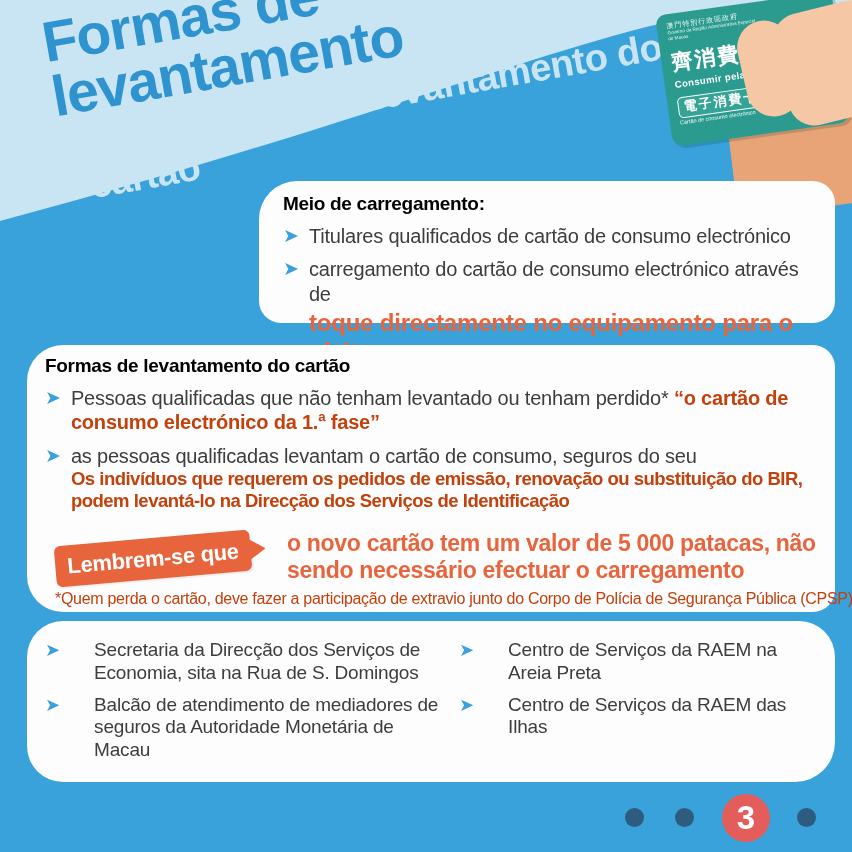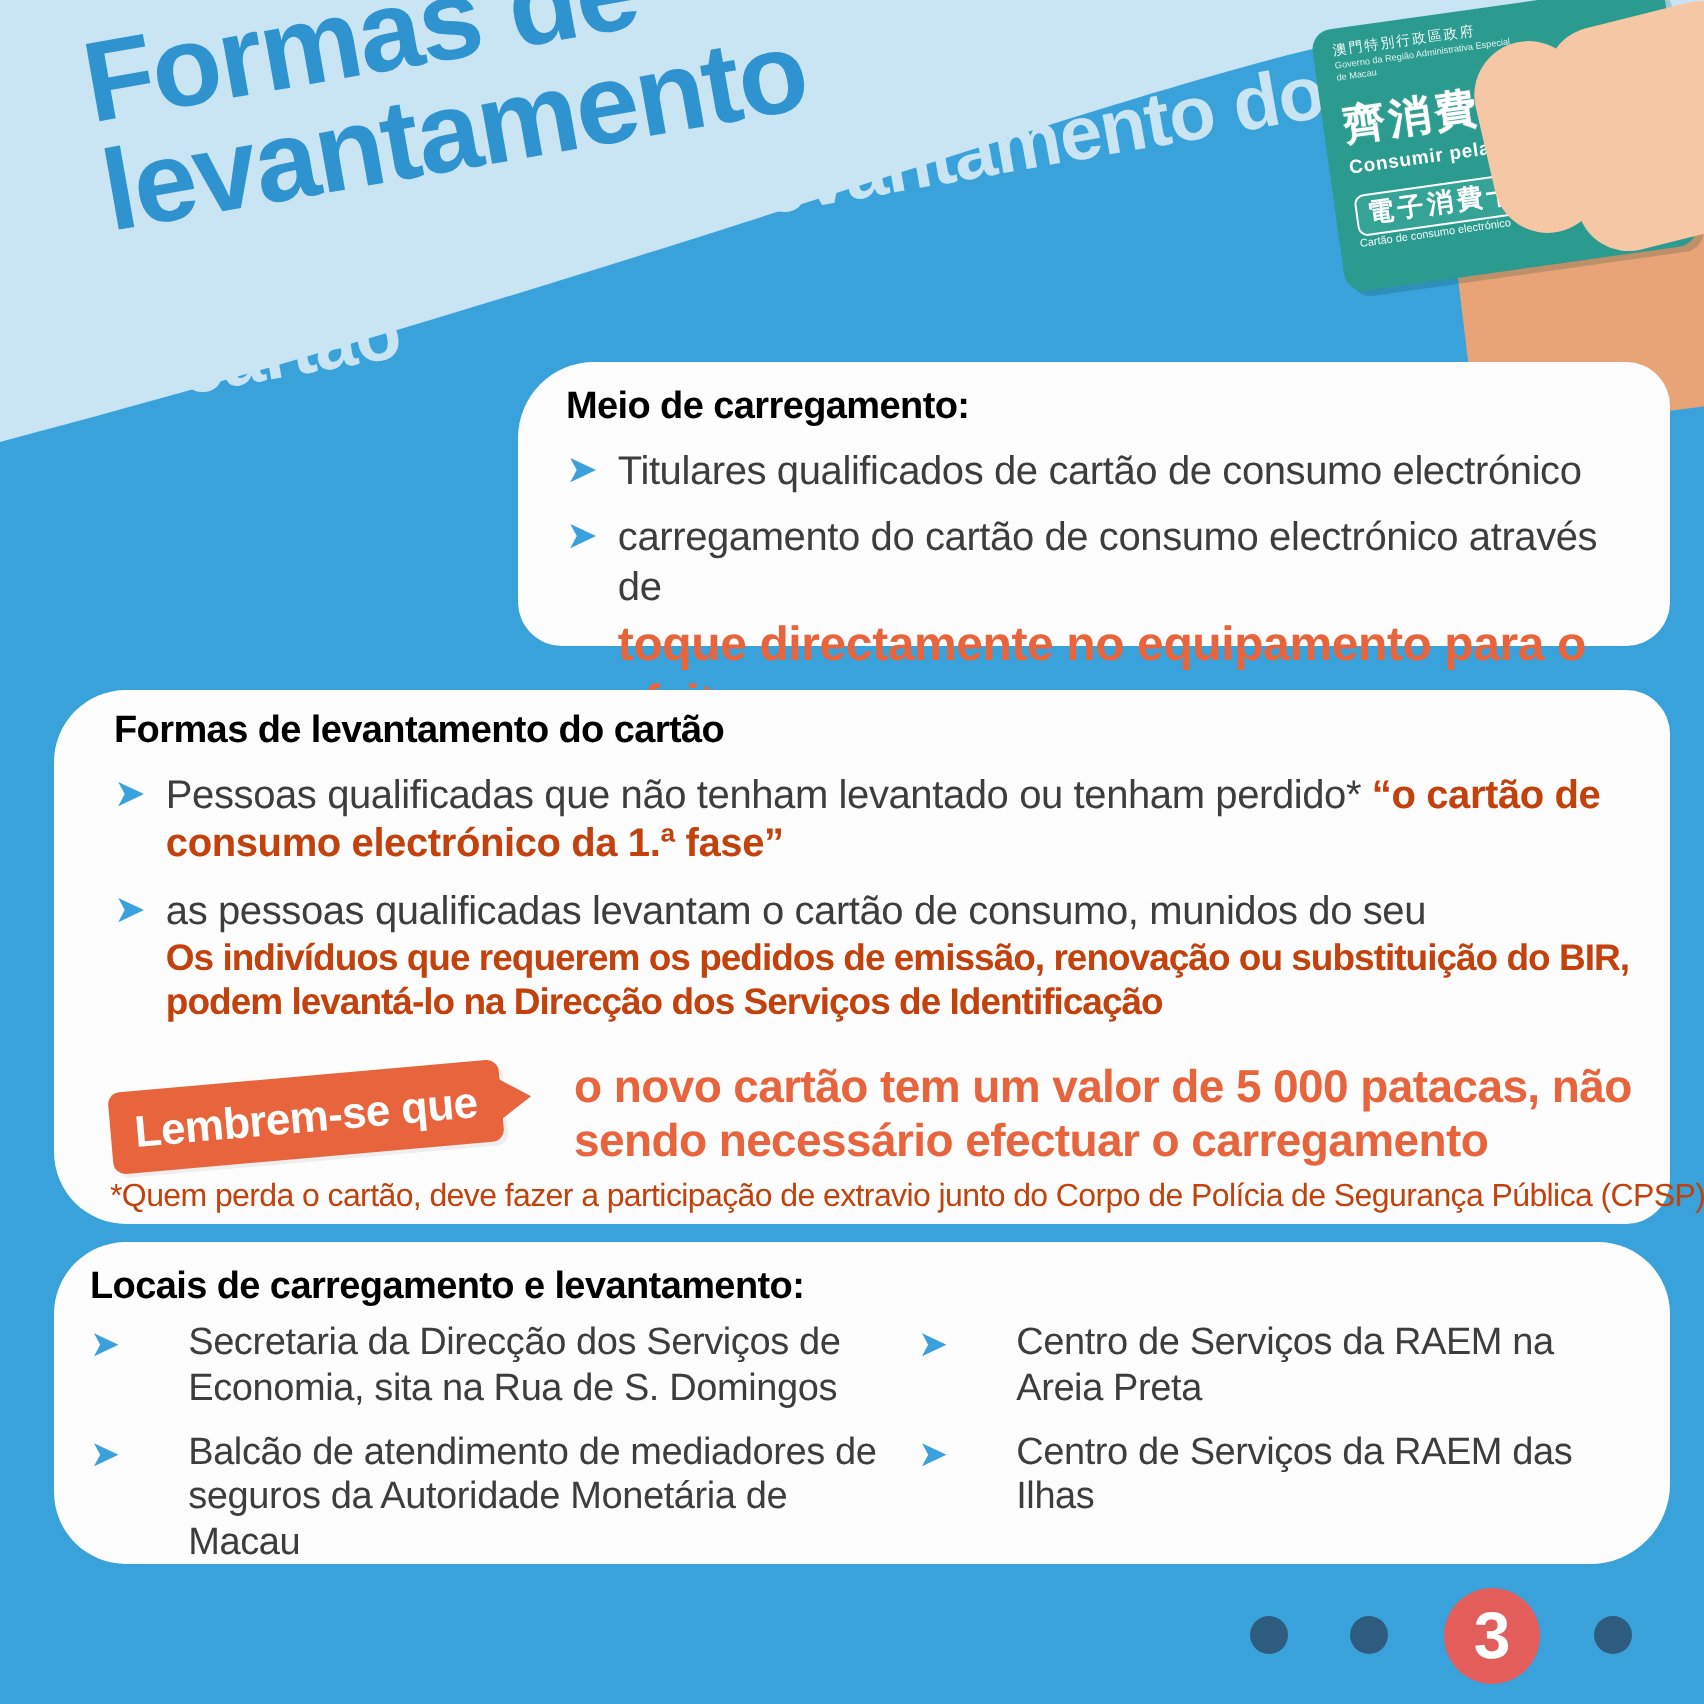--- a/index.html
+++ b/index.html
@@ -43,21 +43,21 @@
     position:absolute;left:780px;top:6px;width:105px;height:114px;z-index:5;
     background:#f6c7a4;border-radius:26px;transform:rotate(-14deg);
   }
   .thumb{
     position:absolute;left:742px;top:20px;width:54px;height:97px;z-index:6;
     background:#f6c7a4;border-radius:27px;transform:rotate(-13deg);
   }
   
   .panel{position:absolute;background:#fdfdfd;z-index:7;box-sizing:border-box;}
   #panel1{left:259px;top:181px;width:576px;height:142px;border-radius:38px 22px 22px 22px;padding:12px 18px 0 24px;}
-  #panel2{left:27px;top:345px;width:808px;height:267px;border-radius:36px 22px 22px 36px;padding:10px 14px 0 30px;}
+  #panel2{left:27px;top:345px;width:808px;height:267px;border-radius:36px 22px 22px 36px;padding:10px 14px 0 18px;}
   #panel3{left:27px;top:621px;width:808px;height:161px;border-radius:36px 36px 40px 36px;padding:12px 14px 0 18px;}
   .panel-heading{font-size:19px;font-weight:700;color:#000000;letter-spacing:-.3px;}
   .bullet-row{display:flex;margin-top:9px;}
   .arrow{color:#3ba1dc;font-size:19px;line-height:1.25;margin-right:10px;flex:0 0 auto;}
   .b-text{font-size:20px;color:#3d3d3d;line-height:1.22;letter-spacing:-.2px;}
   .hl-blue{color:#c2410c;font-weight:700;}
   .hl-blue-line{font-size:18.5px;letter-spacing:-.5px;white-space:nowrap;line-height:1.18;}
   .hl-orange{color:#e8643c;font-weight:700;font-size:24px;letter-spacing:-.2px;margin-top:2px;}
   
   .reminder-row{position:absolute;left:28px;top:185px;width:770px;}
@@ -140,37 +140,36 @@
       <span class="arrow">➤</span>
       <div class="b-text">
         <span>Pessoas qualificadas que não tenham levantado ou tenham perdido*</span>
         <span class="hl-blue">“o cartão de</span>
         <div class="hl-blue">consumo electrónico da 1.ª fase”</div>
       </div>
     </div>
     <div class="bullet-row">
       <span class="arrow">➤</span>
       <div class="b-text">
-        <div>as pessoas qualificadas levantam o cartão de consumo, munidos do seu</div>
+        <div>as pessoas qualificadas levantam o cartão de consumo, seguros do seu</div>
         <div class="hl-blue hl-blue-line">Os indivíduos que requerem os pedidos de emissão, renovação ou substituição do BIR,</div>
         <div class="hl-blue hl-blue-line">podem levantá-lo na Direcção dos Serviços de Identificação</div>
       </div>
     </div>
     <div class="reminder-row">
       <div class="rem-badge">
         <span>Lembrem-se que</span>
         <span class="rem-tail"></span>
       </div>
       <div class="rem-msg">o novo cartão tem um valor de 5 000 patacas, não sendo necessário efectuar o carregamento</div>
     </div>
     <div class="footnote">*Quem perda o cartão, deve fazer a participação de extravio junto do Corpo de Polícia de Segurança Pública (CPSP)</div>
   </div>
 
   <div class="panel" id="panel3">
-    <div class="panel-heading">Locais de carregamento e levantamento:</div>
     <div class="loc-grid">
       <div class="loc-item">
         <span class="arrow">➤</span>
         <div class="loc-text">Secretaria da Direcção dos Serviços de Economia, sita na Rua de S. Domingos</div>
       </div>
       <div class="loc-item">
         <span class="arrow">➤</span>
         <div class="loc-text">Centro de Serviços da RAEM na Areia Preta</div>
       </div>
       <div class="loc-item">

